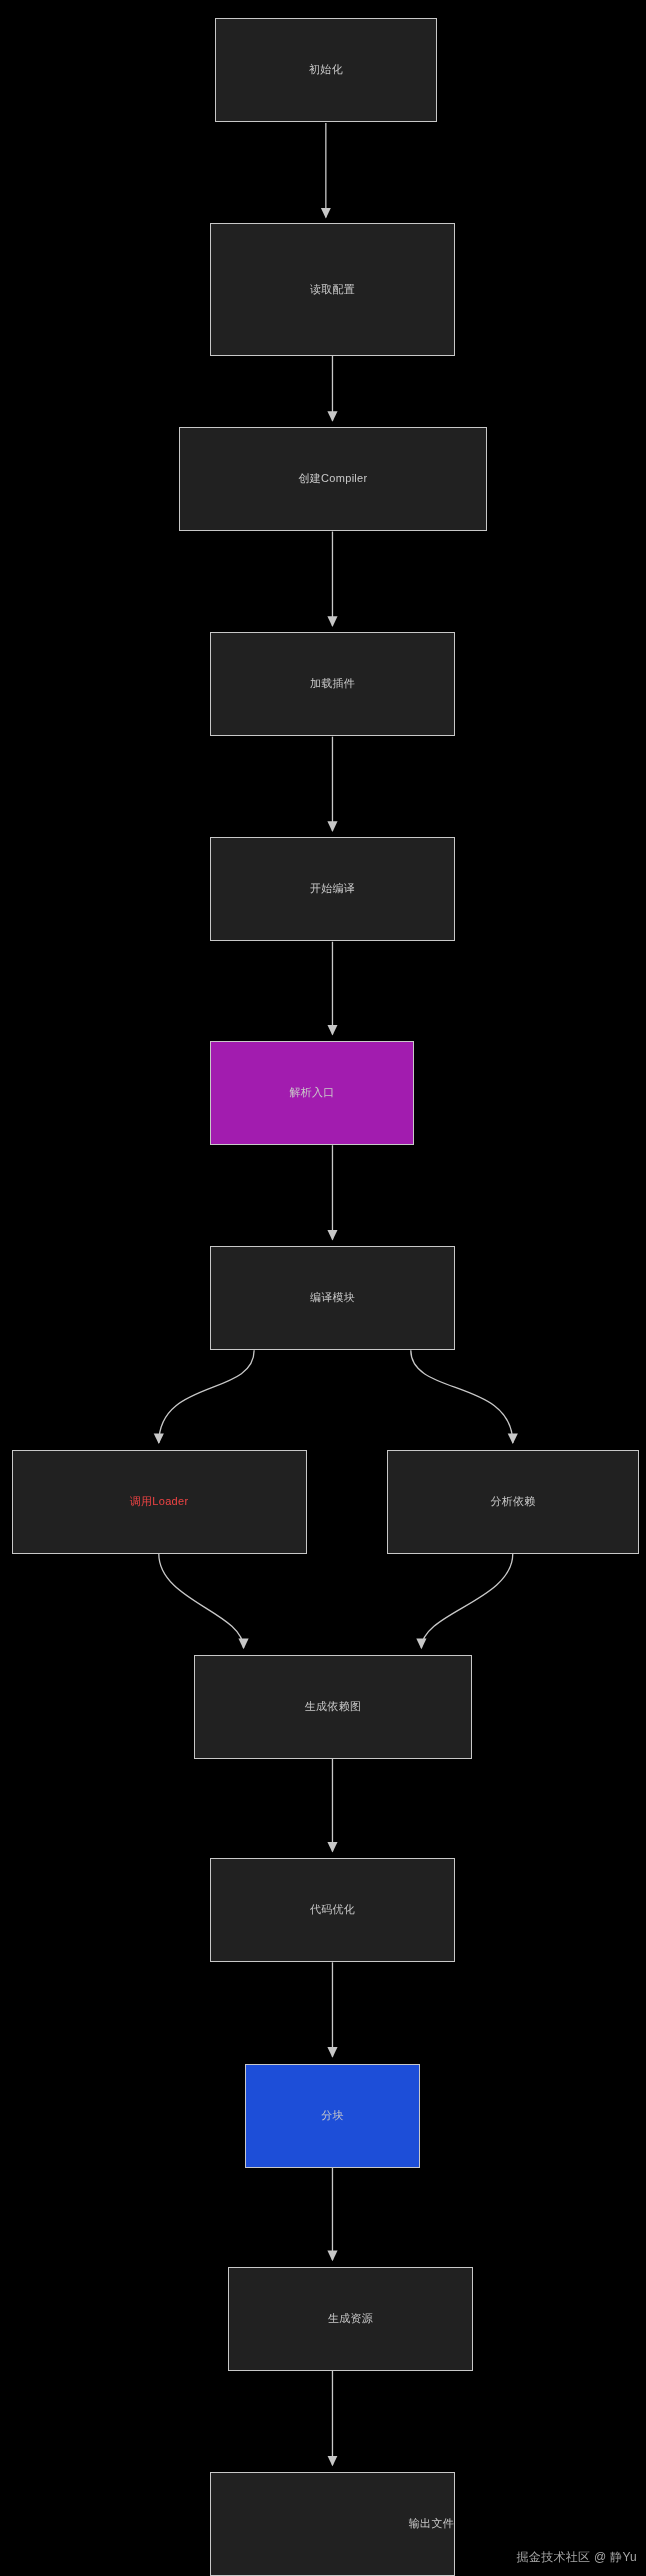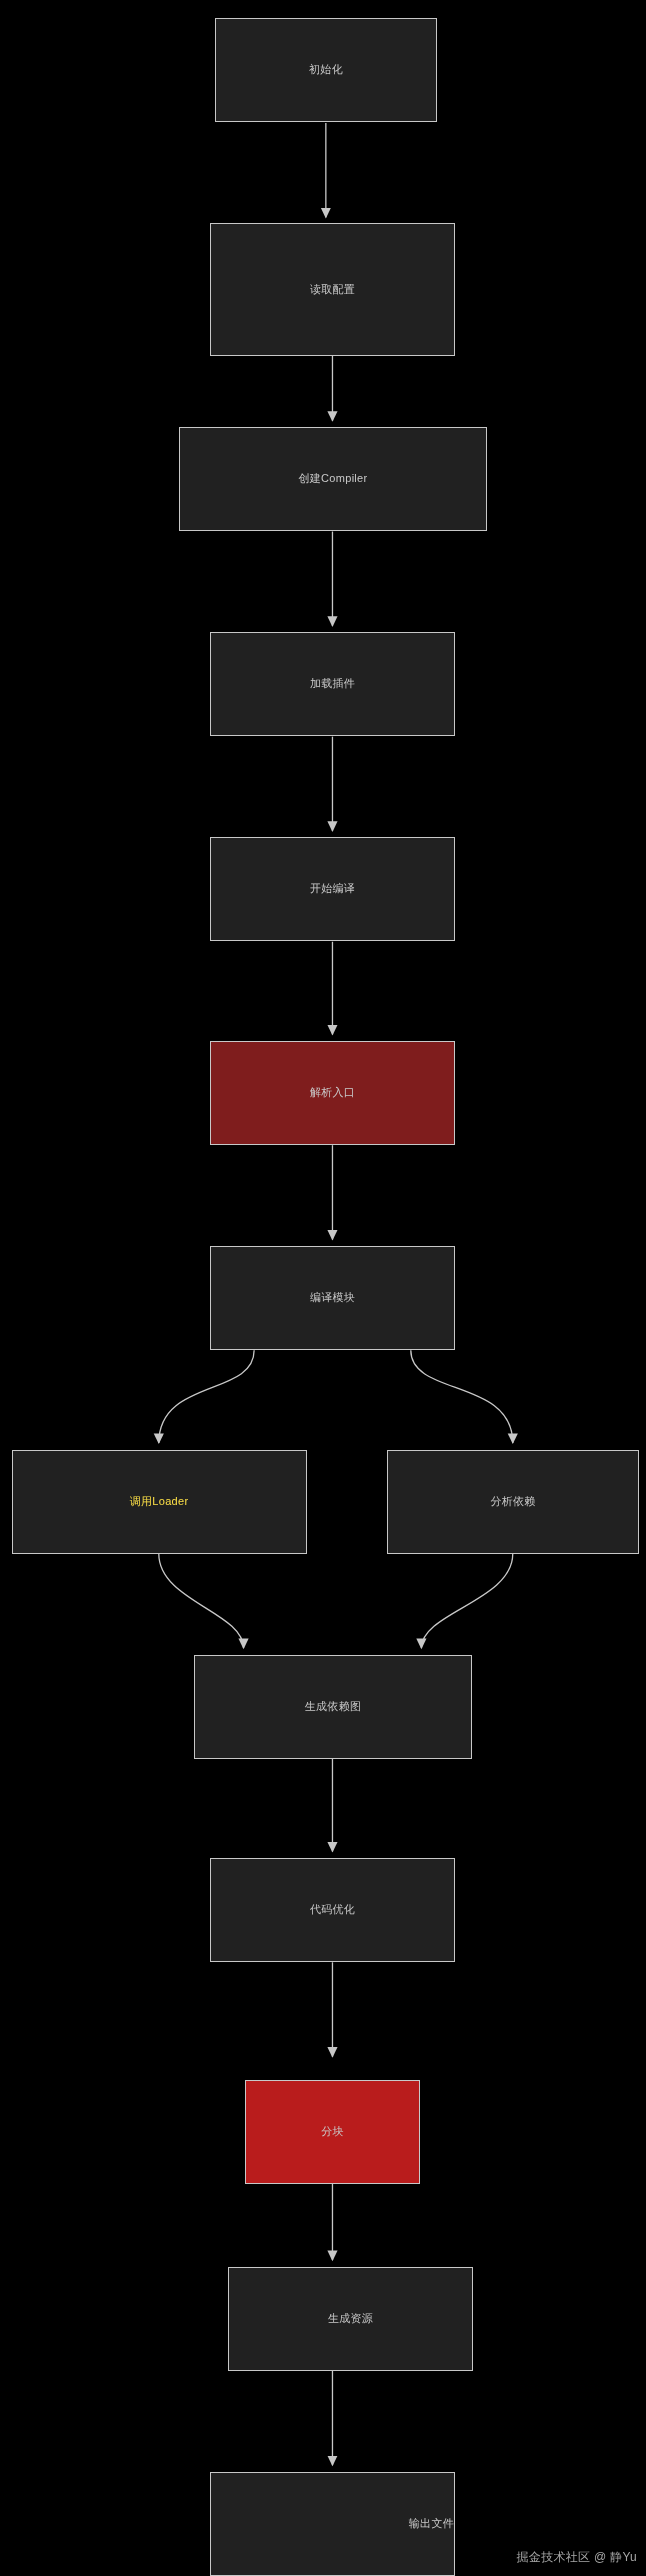--- a/index.html
+++ b/index.html
@@ -90,39 +90,39 @@
       </div>
       <div class="node" style="left: 179px; top: 427px; width: 308px; height: 104px; background: rgb(33, 33, 33); border-color: rgb(200, 200, 200);">
         <span class="node-label" style="color: rgb(201, 201, 201);">创建Compiler</span>
       </div>
       <div class="node" style="left: 210px; top: 632px; width: 245px; height: 104px; background: rgb(33, 33, 33); border-color: rgb(200, 200, 200);">
         <span class="node-label" style="color: rgb(201, 201, 201);">加载插件</span>
       </div>
       <div class="node" style="left: 210px; top: 837px; width: 245px; height: 104px; background: rgb(33, 33, 33); border-color: rgb(200, 200, 200);">
         <span class="node-label" style="color: rgb(201, 201, 201);">开始编译</span>
       </div>
-      <div class="node" style="left: 210px; top: 1041px; width: 245px; height: 104px; background: #7f1d1d; border-color: rgb(200, 200, 200);">
+      <div class="node" style="left: 210px; top: 1041px; width: 204px; height: 104px; background: #a21caf; border-color: rgb(200, 200, 200);">
         <span class="node-label" style="color: rgb(201, 201, 201);">解析入口</span>
       </div>
       <div class="node" style="left: 210px; top: 1246px; width: 245px; height: 104px; background: rgb(33, 33, 33); border-color: rgb(200, 200, 200);">
         <span class="node-label" style="color: rgb(201, 201, 201);">编译模块</span>
       </div>
       <div class="node" style="left: 11.6px; top: 1450px; width: 295px; height: 104px; background: rgb(33, 33, 33); border-color: rgb(200, 200, 200);">
-        <span class="node-label" style="color: #fde047;">调用Loader</span>
+        <span class="node-label" style="color: #ef4444;">调用Loader</span>
       </div>
       <div class="node" style="left: 387px; top: 1450px; width: 252px; height: 104px; background: rgb(33, 33, 33); border-color: rgb(200, 200, 200);">
         <span class="node-label" style="color: rgb(201, 201, 201);">分析依赖</span>
       </div>
       <div class="node" style="left: 194px; top: 1655px; width: 278px; height: 104px; background: rgb(33, 33, 33); border-color: rgb(200, 200, 200);">
         <span class="node-label" style="color: rgb(201, 201, 201);">生成依赖图</span>
       </div>
       <div class="node" style="left: 210px; top: 1858px; width: 245px; height: 104px; background: rgb(33, 33, 33); border-color: rgb(200, 200, 200);">
         <span class="node-label" style="color: rgb(201, 201, 201);">代码优化</span>
       </div>
-      <div class="node" style="left: 245px; top: 2064px; width: 175px; height: 104px; background: #b91c1c; border-color: rgb(200, 200, 200); margin-top: 16px;">
+      <div class="node" style="left: 245px; top: 2064px; width: 175px; height: 104px; background: #1d4ed8; border-color: rgb(200, 200, 200);">
         <span class="node-label" style="color: rgb(201, 201, 201);">分块</span>
       </div>
       <div class="node" style="left: 228px; top: 2267px; width: 245px; height: 104px; background: rgb(33, 33, 33); border-color: rgb(200, 200, 200);">
         <span class="node-label" style="color: rgb(201, 201, 201);">生成资源</span>
       </div>
       <div class="node" style="left: 210px; top: 2472px; width: 245px; height: 104px; background: rgb(33, 33, 33); border-color: rgb(200, 200, 200); justify-content: flex-end;">
         <span class="node-label" style="color: rgb(201, 201, 201);">输出文件</span>
       </div>
     </div>
   <div id="watermark">掘金技术社区 @ 静Yu</div>

